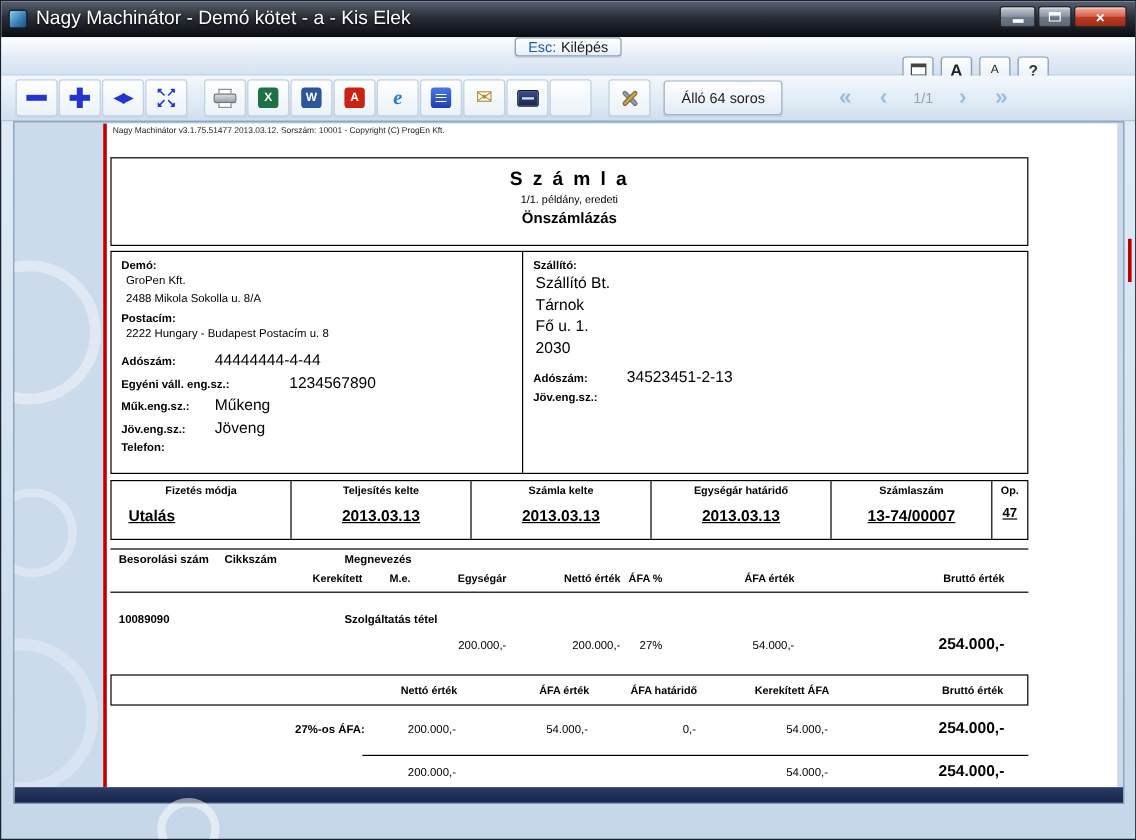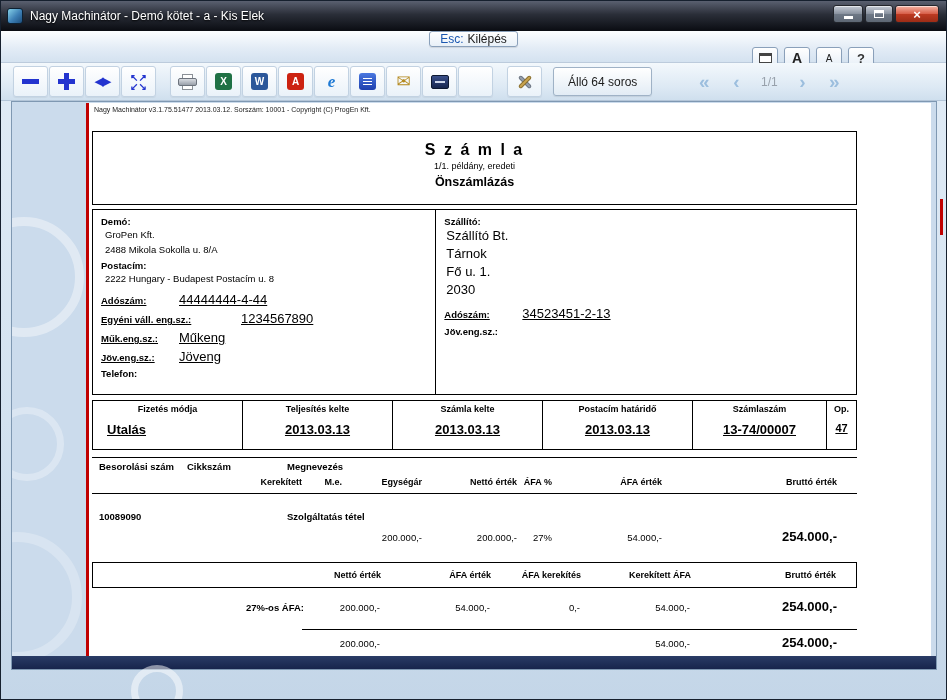--- a/index.html
+++ b/index.html
@@ -6,21 +6,21 @@
   html,body { width:947px; height:700px; overflow:hidden; font-family:"Liberation Sans", sans-serif; background:#9db6cf; }
   .window { position:relative; width:947px; height:700px; border:1px solid #16202e;
             background:linear-gradient(180deg,#e3edf7 0%, #d3e2f0 60%, #c4d6e8 100%); overflow:hidden; }
 
   
   .titlebar { position:absolute; top:0; left:0; right:0; height:30px;
               background:linear-gradient(180deg,#5a6070 0%, #2a2e38 45%, #0a0c12 100%);
               display:flex; align-items:center; padding:0 6px; }
   .app-icon { width:16px; height:16px; border-radius:3px; border:1px solid #0d2133;
               background:linear-gradient(135deg,#86d2e9 0%, #3d7fb5 55%, #1d4f7e 100%); margin-right:7px; flex:0 0 auto; }
-  .title-text { color:#ffffff; font-size:12px; text-shadow:0 1px 2px #000; white-space:nowrap; }
+  .title-text { color:#ffffff; font-size:16px; text-shadow:0 1px 2px #000; white-space:nowrap; }
   .win-buttons { position:absolute; right:7px; top:4px; display:flex; gap:2px; }
   .win-btn { height:18px; border:1px solid #23262c; border-radius:3px; color:#fff;
              background:linear-gradient(#c6ccd6 0%, #8a93a0 48%, #6e7886 52%, #5d6774 100%);
              box-shadow:inset 0 1px 0 rgba(255,255,255,.55); display:flex; align-items:center; justify-content:center; }
   .win-min { width:30px; } .win-max { width:28px; }
   .win-close { width:44px; background:linear-gradient(#f3b3a4 0%, #d8604a 48%, #bc3a22 52%, #9c2c16 100%); font-size:13px; font-weight:bold; }
   .glyph-min { width:9px; height:3px; background:#fff; margin-top:7px; }
   .glyph-max { width:10px; height:8px; border:1px solid #fff; border-top:3px solid #fff; }
 
   
@@ -99,21 +99,21 @@
   .inv-title { margin-top:9px; font-size:16px; font-weight:bold; letter-spacing:2px; }
   .inv-copy { font-size:9px; margin-top:2px; }
   .inv-subtitle { font-size:12.5px; font-weight:bold; margin-top:4px; }
 
   .parties { position:absolute; left:0; top:106px; width:765px; height:186px; border:1px solid #000; display:flex; }
   .party-buyer { width:45%; border-right:1px solid #000; padding:6px 8px; }
   .party-supplier { flex:1; padding:6px 8px; }
   .lbl { font-size:9.5px; font-weight:bold; }
   .val-sm { font-size:9.5px; padding-left:4px; line-height:15px; }
   .val-lg { font-size:13px; }
-  .frow { display:flex; align-items:baseline; margin-top:4px;text-decoration:underline; }
+  .frow { display:flex; align-items:baseline; margin-top:4px; }
   .lbl-w { min-width:78px; } .lbl-w2 { min-width:140px; }
   .sup-line { font-size:13px; line-height:18px; padding-left:2px; }
 
   .meta-table { position:absolute; left:0; top:297px; width:765px; height:50px; border:1px solid #000; display:flex; }
   .meta-col { border-right:1px solid #000; display:flex; flex-direction:column; }
   .meta-col:last-child { border-right:none; flex:1; }
   .mc1,.mc2,.mc3,.mc4 { width:150px; } .mc5 { width:134px; }
   .meta-head { font-size:9px; font-weight:bold; text-align:center; margin-top:3px; }
   .meta-val { font-size:13px; font-weight:bold; text-align:center; margin-top:8px;text-decoration:underline; }
   .ta-left { text-align:left; padding-left:14px; }
@@ -306,21 +306,21 @@
           </div>
           <div class="meta-col mc2">
             <div class="meta-head">Teljesítés kelte</div>
             <div class="meta-val">2013.03.13</div>
           </div>
           <div class="meta-col mc3">
             <div class="meta-head">Számla kelte</div>
             <div class="meta-val">2013.03.13</div>
           </div>
           <div class="meta-col mc4">
-            <div class="meta-head">Postacím határidő</div>
+            <div class="meta-head">Egységár határidő</div>
             <div class="meta-val">2013.03.13</div>
           </div>
           <div class="meta-col mc5">
             <div class="meta-head">Számlaszám</div>
             <div class="meta-val">13-74/00007</div>
           </div>
           <div class="meta-col">
             <div class="meta-head">Op.</div>
             <div class="meta-val" style="font-size:11px;">47</div>
           </div>
@@ -357,21 +357,21 @@
             <span class="nv cw-vatp">27%</span>
             <span class="nv cw-vat">54.000,-</span>
             <span class="nv cw-gross gross-big">254.000,-</span>
           </div>
         </div>
 
         <div class="summary-head">
           <span class="nc sw-label"></span>
           <span class="nc sw-net">Nettó érték</span>
           <span class="nc sw-vat">ÁFA érték</span>
-          <span class="nc sw-round">ÁFA kerekítés</span>
+          <span class="nc sw-round">ÁFA határidő</span>
           <span class="nc sw-rvat">Kerekített ÁFA</span>
           <span class="nc sw-gross">Bruttó érték</span>
         </div>
 
         <div class="summary-row">
           <span class="sum-label sw-label">27%-os ÁFA:</span>
           <span class="nv sw-net">200.000,-</span>
           <span class="nv sw-vat">54.000,-</span>
           <span class="nv sw-round">0,-</span>
           <span class="nv sw-rvat">54.000,-</span>

